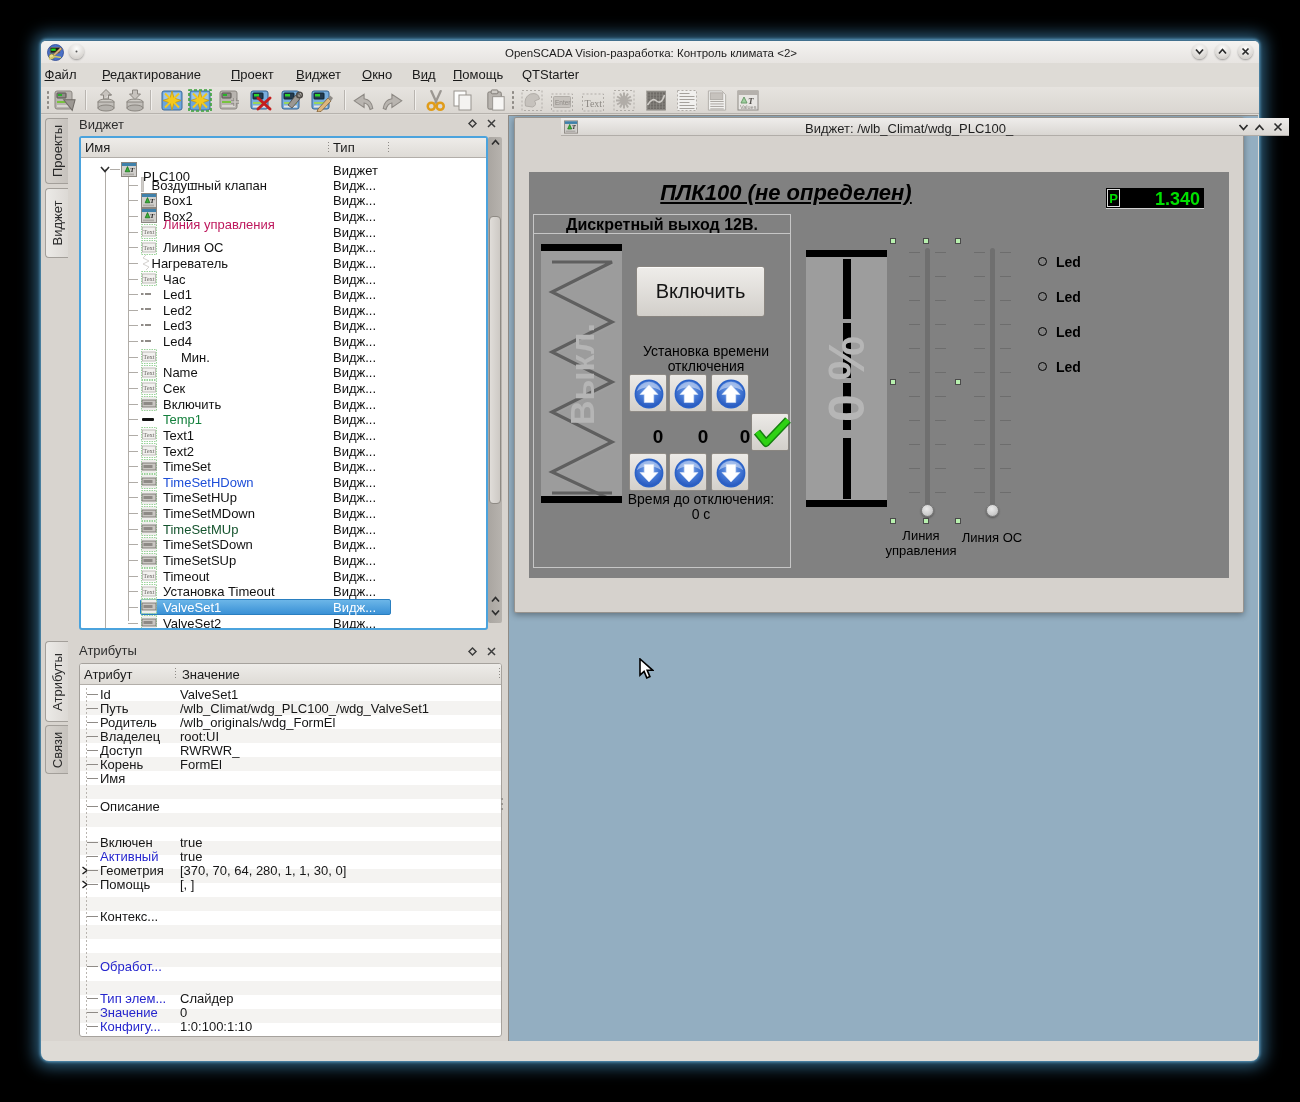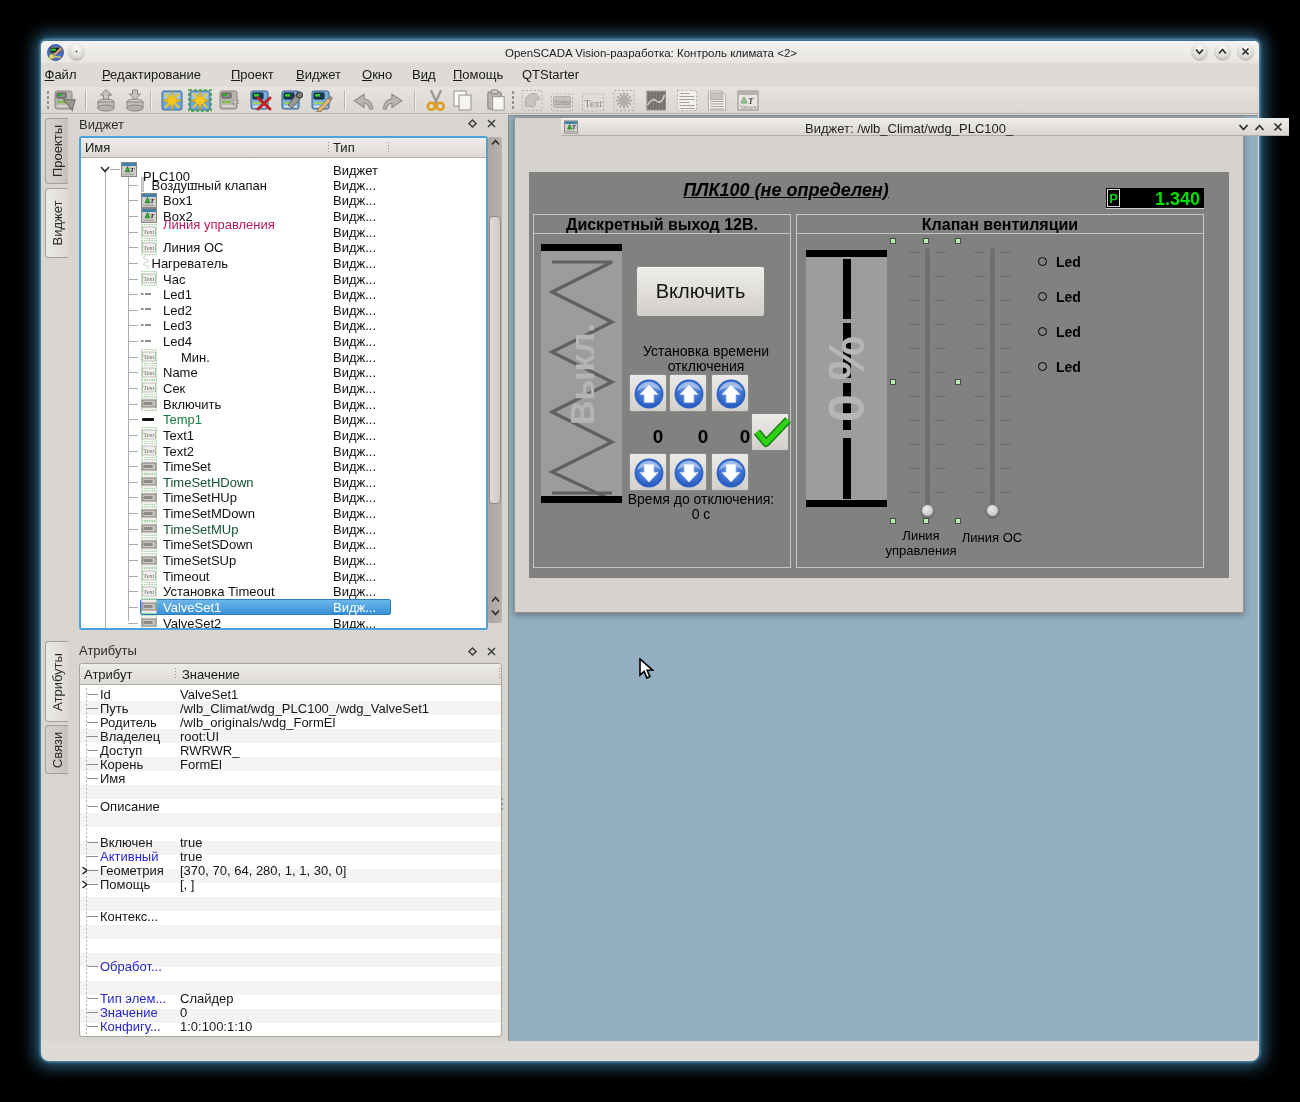--- a/index.html
+++ b/index.html
@@ -506,21 +506,21 @@
 <rect x="2.5" y="6" width="9" height="3" fill="#8e8a86"></rect>
         </svg>
 <div class="trow" style="left:82px;top:321.2px;color:#111">TimeSet</div>
 <div class="trow" style="left:252px;top:321.2px;color:#111">Видж...</div>
 <div class="gline" style="left:46.5px;top:343.8px;width:10.5px;height:1px"></div>
 <svg class="tico" style="left:60px;top:336.3px" width="16" height="15" viewBox="0 0 16 15">
 <rect x="0.5" y="0.5" width="15" height="14" fill="#efeeec" stroke="#9ad39a" stroke-dasharray="1.5 1"></rect>
 <rect x="1" y="4" width="14" height="7" fill="#c9c6c2" stroke="#706c68" stroke-width="0.8"></rect>
 <rect x="2.5" y="6" width="9" height="3" fill="#8e8a86"></rect>
         </svg>
-<div class="trow" style="left:82px;top:336.8px;color:#14532d">TimeSetHDown</div>
+<div class="trow" style="left:82px;top:336.8px;color:#1d4ed8">TimeSetHDown</div>
 <div class="trow" style="left:252px;top:336.8px;color:#111">Видж...</div>
 <div class="gline" style="left:46.5px;top:359.4px;width:10.5px;height:1px"></div>
 <svg class="tico" style="left:60px;top:351.94px" width="16" height="15" viewBox="0 0 16 15">
 <rect x="0.5" y="0.5" width="15" height="14" fill="#efeeec" stroke="#9ad39a" stroke-dasharray="1.5 1"></rect>
 <rect x="1" y="4" width="14" height="7" fill="#c9c6c2" stroke="#706c68" stroke-width="0.8"></rect>
 <rect x="2.5" y="6" width="9" height="3" fill="#8e8a86"></rect>
         </svg>
 <div class="trow" style="left:82px;top:352.4px;color:#111">TimeSetHUp</div>
 <div class="trow" style="left:252px;top:352.4px;color:#111">Видж...</div>
 <div class="gline" style="left:46.5px;top:375.1px;width:10.5px;height:1px"></div>
@@ -706,31 +706,28 @@
             <path d="M1.5 2 L5.5 6.5 L9.5 2" stroke="#2c2c2c" stroke-width="1.7" fill="none"></path>
           </svg>
       <svg style="position:absolute;left:693px;top:5px" width="11" height="9" viewBox="0 0 11 9">
             <path d="M1.5 7 L5.5 2.5 L9.5 7" stroke="#2c2c2c" stroke-width="1.7" fill="none"></path>
           </svg>
       <svg style="position:absolute;left:712px;top:4px" width="10" height="10" viewBox="0 0 10 10">
             <path d="M1.5 1.5 L8.5 8.5 M8.5 1.5 L1.5 8.5" stroke="#2c2c2c" stroke-width="1.6"></path>
           </svg>
 
       </div>
-      <div id="scada"><div class="sc" style="left:91px;top:8px;width:332px;text-align:center;font-size:18px;font-weight:bold;font-style:italic;text-decoration:underline;color:#000;white-space:nowrap">ПЛК100 (не определен)</div>
+      <div id="scada"><div class="sc" style="left:91px;top:8px;width:332px;text-align:center;font-size:22px;font-weight:bold;font-style:italic;text-decoration:underline;color:#000;white-space:nowrap">ПЛК100 (не определен)</div>
 <div class="sc" style="left:577px;top:16px;width:98px;height:21px;background:#000;border-bottom:1px solid #cfcfcf">
 <div style="position:absolute;left:1px;top:1px;width:13px;height:18px;background:#000;border:1px solid #dcdcdc"></div>
 <div style="position:absolute;left:2px;top:2.5px;width:11px;text-align:center;font-size:13px;font-weight:bold;color:#00dc00">P</div>
 <div style="position:absolute;right:4px;top:1px;font-size:18px;font-weight:bold;color:#00e000">1.340</div>
           </div>
 <div class="grp" style="left:4px;top:42px;width:258px;height:354px">
             <div class="grptitle">Дискретный выход 12В.</div>
-          </div>
-<div class="grp" style="left:267px;top:42px;width:408px;height:354px">
-            <div class="grptitle">Клапан вентиляции</div>
           </div>
 <div class="sc" style="left:12px;top:72px;width:81px;height:259px;background:#9c9c9c">
 <div class="blkcap" style="top:0"></div>
             <div class="blkcap" style="bottom:0"></div>
 <svg style="position:absolute;left:0;top:7px" width="81" height="245" viewBox="0 0 81 245">
 <polyline points="11,11 71,11 11,41 71,71 11,101 71,131 11,161 71,191 11,221 71,249" fill="none" stroke="#9f9f9f" stroke-width="3" transform="translate(1.5,2)" opacity="0.8"></polyline>
 <polyline points="11,11 71,11 11,41 71,71 11,101 71,131 11,161 71,191 11,221 71,249" fill="none" stroke="#5f5f5f" stroke-width="3.2"></polyline>
 <line x1="11" y1="242" x2="71" y2="242" stroke="#5f5f5f" stroke-width="3"></line>
 </svg>
 <div style="position:absolute;left:50%;top:50%;transform:translate(-50%,-50%) rotate(-90deg);font-size:34px;font-weight:bold;color:#b5b5b5;white-space:nowrap">Выкл.</div>

